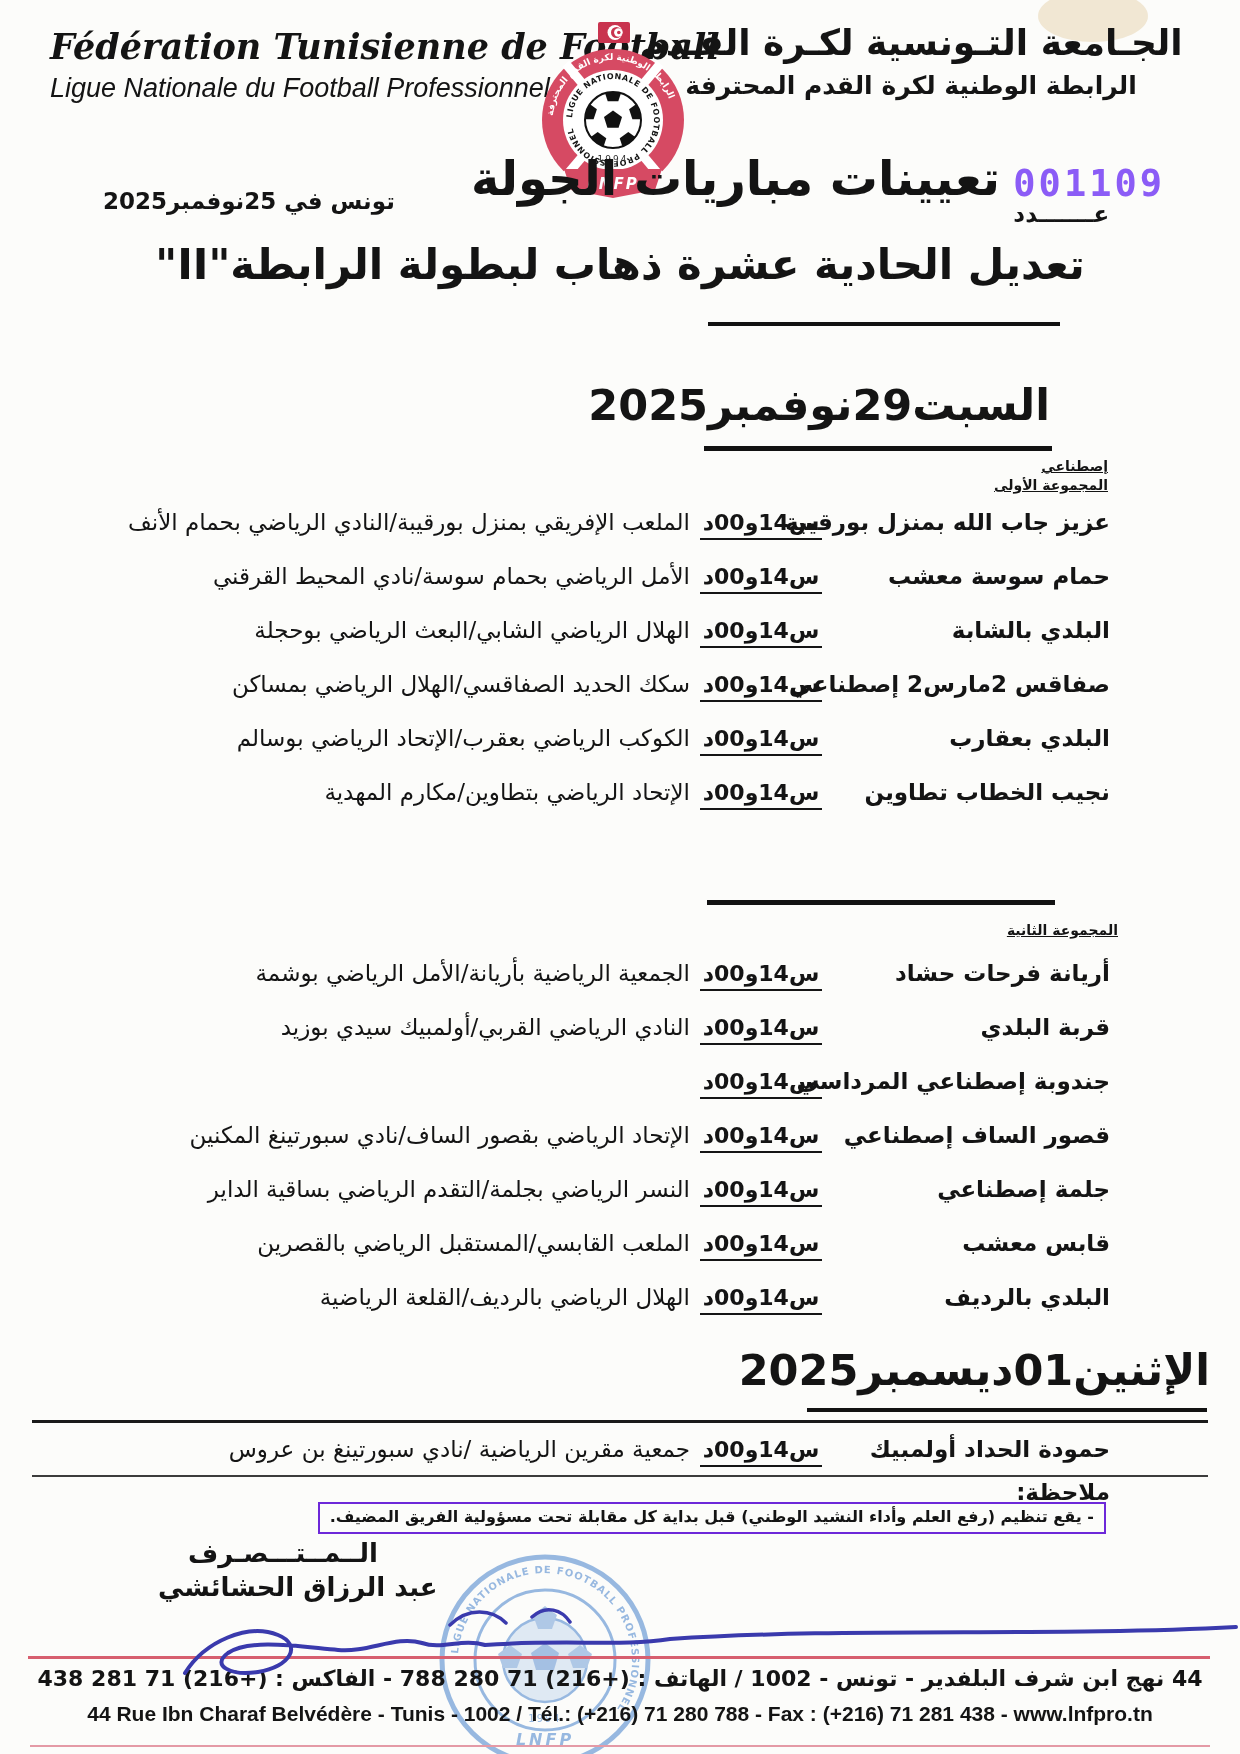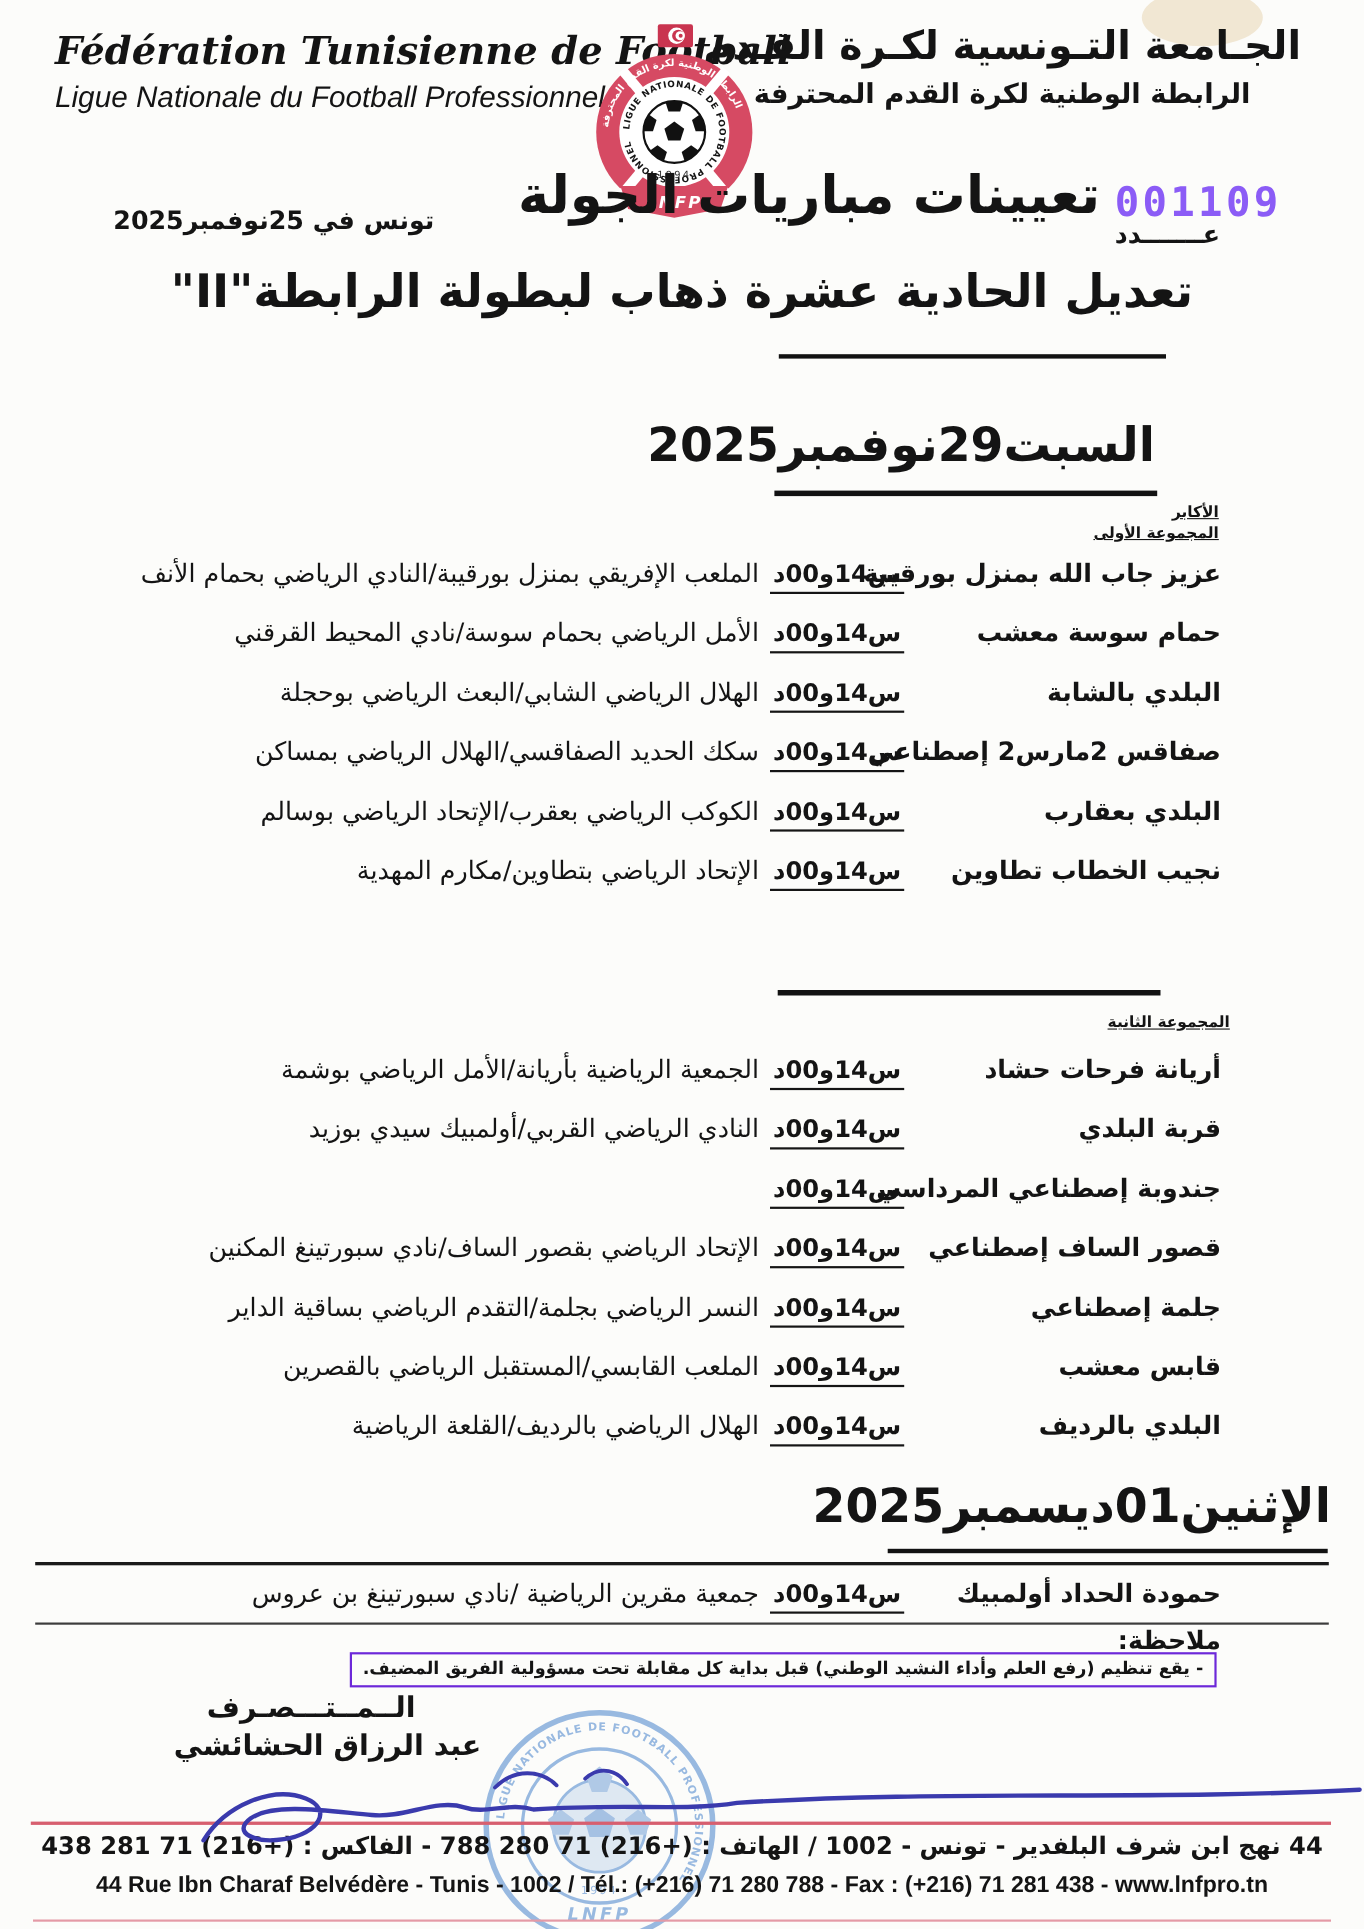--- a/index.html
+++ b/index.html
@@ -136,21 +136,21 @@
 
   <div class="abs place-date">تونس في 25نوفمبر2025</div>
 
   <div class="abs subtitle">تعديل  الحادية عشرة ذهاب لبطولة الرابطة"II"</div>
 
   <div class="abs main-title">تعيينات مباريات الجولة</div>
   <div class="abs rule u-subtitle"></div>
 
   <div class="abs sec-h h-sat">السبت29نوفمبر2025</div>
   <div class="abs rule u-sat"></div>
-  <div class="abs small-label cat-label">الأكابر</div>
+  <div class="abs small-label cat-label">إصطناعي</div>
   <div class="abs small-label grp1">المجموعة الأولى</div>
 
   <div class="abs rows rows-sat">
     <div class="mrow">
       <span class="venue">عزيز جاب الله بمنزل بورقيبة</span>
       <span class="mtime"><b>س14و00د</b></span>
       <span class="fixture">الملعب الإفريقي بمنزل بورقيبة/النادي الرياضي بحمام الأنف</span>
     </div>
     <div class="mrow">
       <span class="venue">حمام سوسة معشب</span>

